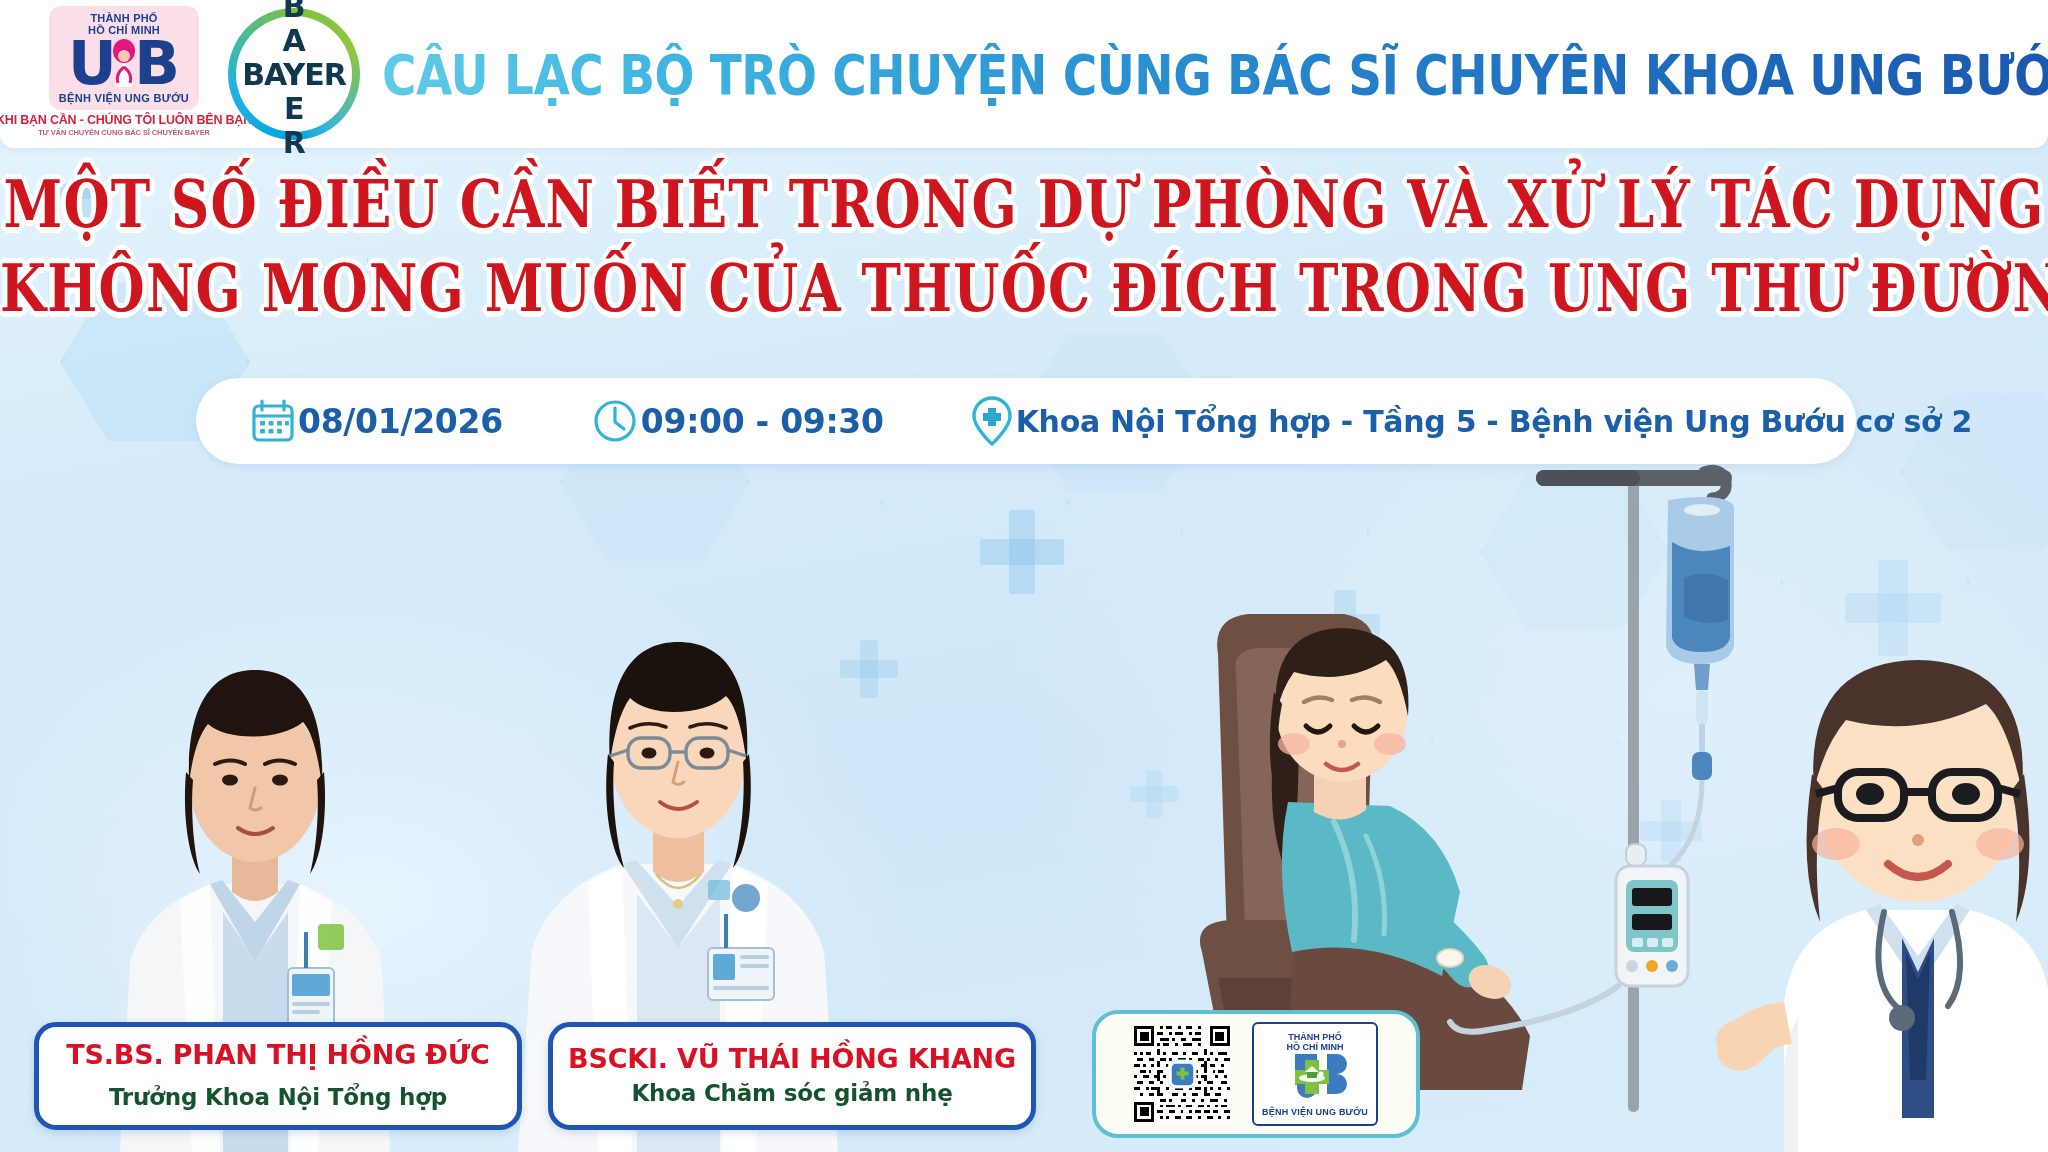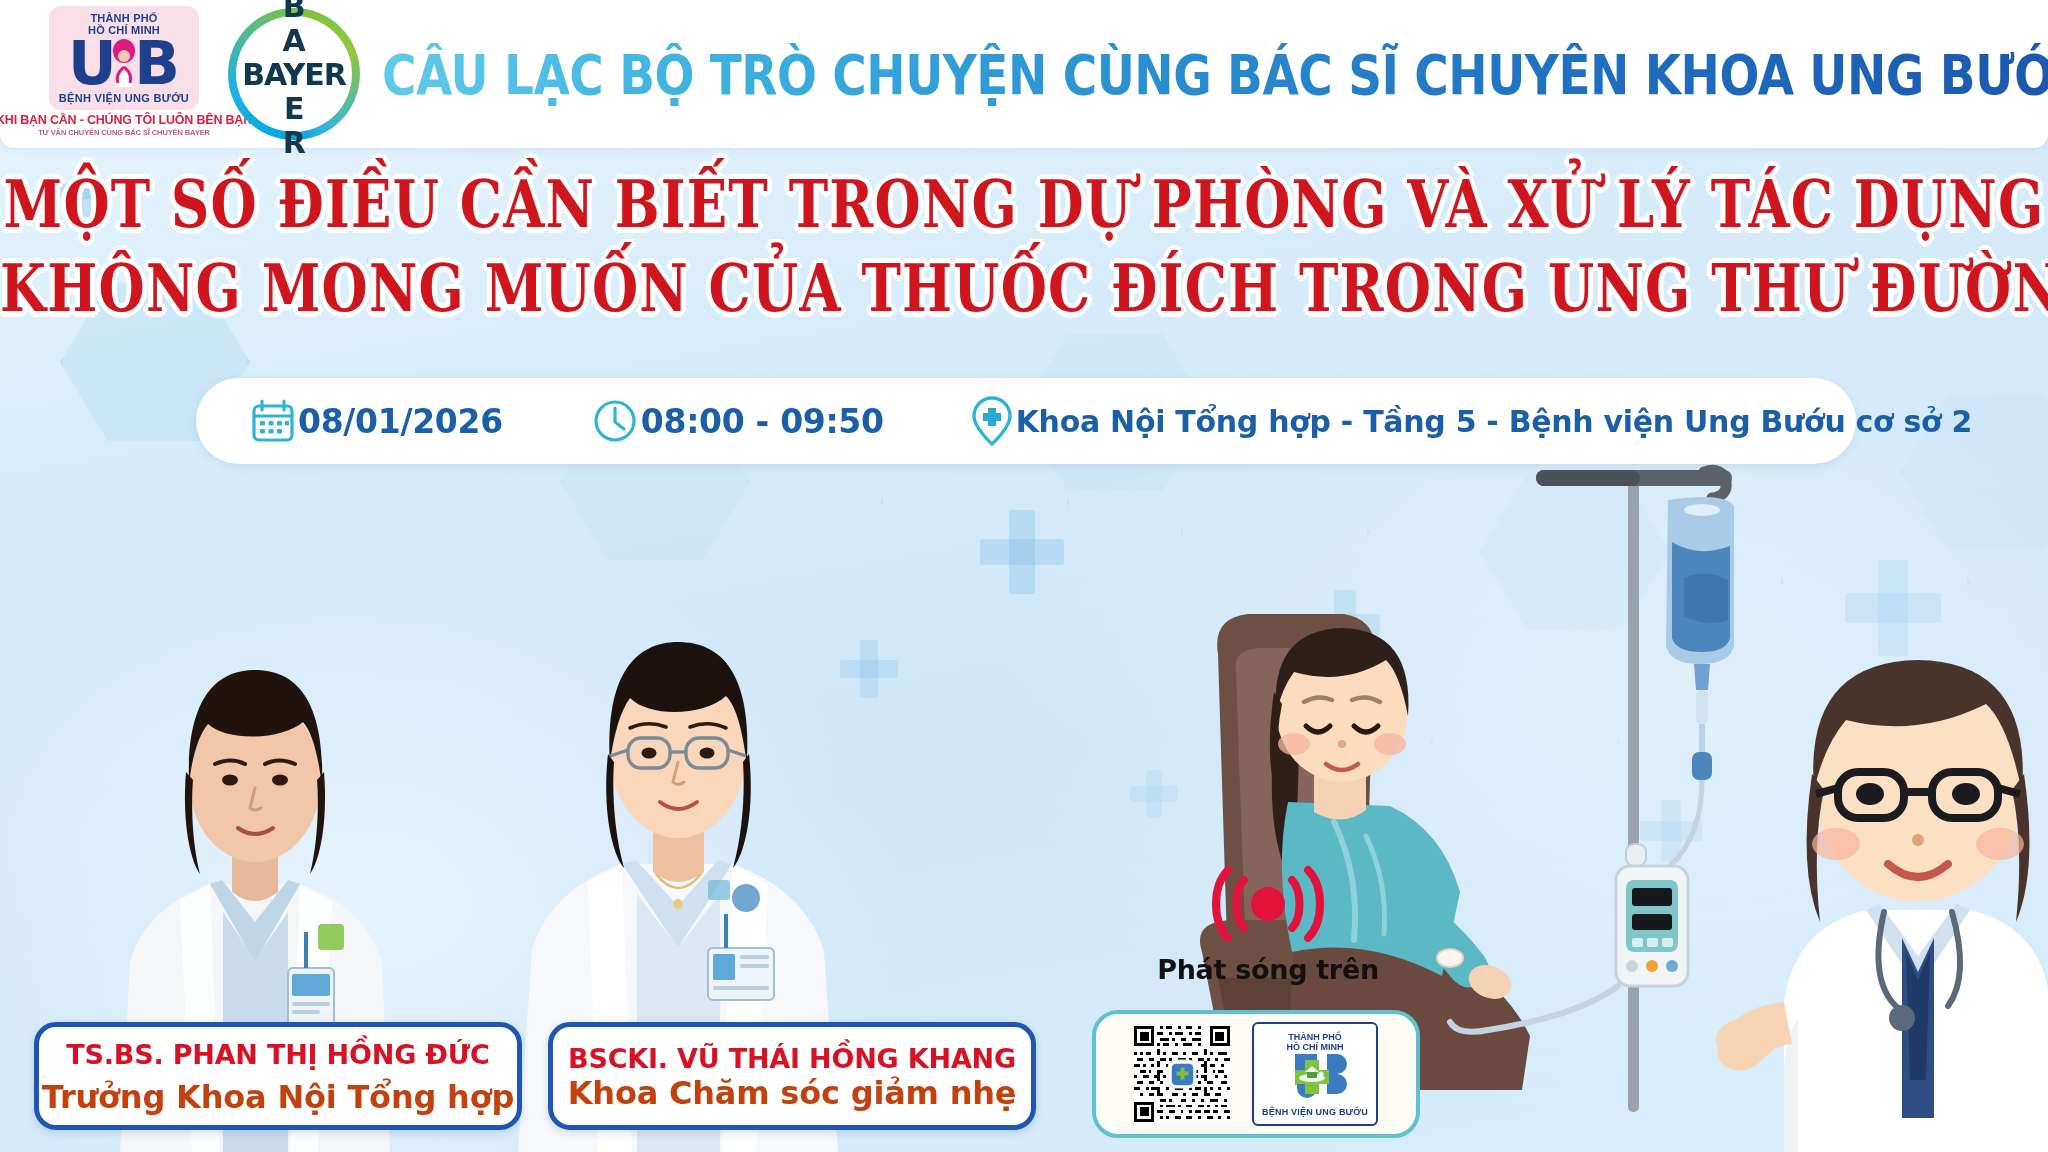--- a/index.html
+++ b/index.html
@@ -188,21 +188,21 @@
   }
   .np1 { left:34px;  bottom:22px; width:488px; height:108px;gap:8px; }
   .np2 { left:548px; bottom:22px; width:488px; height:108px; }
   .np-name {
     font-family:"DejaVu Sans", sans-serif;
     font-weight:900; font-size:27px; color:#d81224; letter-spacing:-.2px;
     white-space:nowrap; line-height:34px;
   }
   .np-role {
     font-family:"DejaVu Sans", sans-serif;
-    font-weight:700; font-size:32px; color:#c2410c; letter-spacing:-.2px;
+    font-weight:700; font-size:23px; color:#14532d; letter-spacing:-.2px;
     white-space:nowrap; line-height:34px;
   }
 
   
   .broadcast {
     position:absolute; left:1148px; top:862px; width:240px;
     display:flex; flex-direction:column; align-items:center; z-index:30;
   }
   .bc-label {
     margin-top:8px; font-family:"DejaVu Sans", sans-serif;
@@ -328,21 +328,21 @@
         </g>
       </svg>
       <span class="txt">08/01/2026</span>
     </div>
 
     <div class="info-item i-time">
       <svg class="ic" width="48" height="48" viewBox="0 0 48 48">
         <circle cx="24" cy="24" r="19" fill="none" stroke="#2fb3d6" stroke-width="3.2"></circle>
         <path d="M24 11 V25 L33 32" fill="none" stroke="#2fb3d6" stroke-width="3.2" stroke-linecap="round" stroke-linejoin="round"></path>
       </svg>
-      <span class="txt">08:00 - 09:50</span>
+      <span class="txt">09:00 - 09:30</span>
     </div>
 
     <div class="info-item loc i-loc">
       <svg class="ic" width="44" height="52" viewBox="0 0 44 52">
         <path d="M22 3 C12 3 4 11 4 21 C4 33 22 49 22 49 C22 49 40 33 40 21 C40 11 32 3 22 3 Z" fill="none" stroke="#2fb3d6" stroke-width="3.4"></path>
         <path d="M18 13 H26 V18 H31 V26 H26 V31 H18 V26 H13 V18 H18 Z" fill="#2aa9cf"></path>
       </svg>
       <span class="txt">Khoa Nội Tổng hợp - Tầng 5 - Bệnh viện Ung Bướu cơ sở 2</span>
     </div>
   </div>
@@ -430,30 +430,20 @@
 
   <div class="nameplate np1">
     <div class="np-name">TS.BS. PHAN THỊ HỒNG ĐỨC</div>
     <div class="np-role">Trưởng Khoa Nội Tổng hợp</div>
   </div>
   <div class="nameplate np2">
     <div class="np-name">BSCKI. VŨ THÁI HỒNG KHANG</div>
     <div class="np-role">Khoa Chăm sóc giảm nhẹ</div>
   </div>
 
-  <div class="broadcast">
-    <svg width="120" height="84" viewBox="0 0 120 84">
-      <circle cx="60" cy="42" r="17" fill="#e2123b"></circle>
-      <path d="M36 18 C26 28 26 56 36 66" stroke="#e2123b" stroke-width="8" fill="none" stroke-linecap="round"></path>
-      <path d="M84 18 C94 28 94 56 84 66" stroke="#e2123b" stroke-width="8" fill="none" stroke-linecap="round"></path>
-      <path d="M20 8 C4 24 4 60 20 76" stroke="#e2123b" stroke-width="8" fill="none" stroke-linecap="round"></path>
-      <path d="M100 8 C116 24 116 60 100 76" stroke="#e2123b" stroke-width="8" fill="none" stroke-linecap="round"></path>
-    </svg>
-    <div class="bc-label">Phát sóng trên</div>
-  </div>
 
   <div class="qr-card">
     <div class="qr-code">
       <svg width="96" height="96" viewBox="0 0 33 33" shape-rendering="crispEdges">
         <rect width="33" height="33" fill="#fff"></rect>
         <g fill="#000">
           <path d="M0 0h7v7H0zM26 0h7v7h-7zM0 26h7v7H0z"></path>
         </g>
         <g fill="#fff">
           <path d="M1 1h5v5H1zM27 1h5v5h-5zM1 27h5v5H1z"></path>

